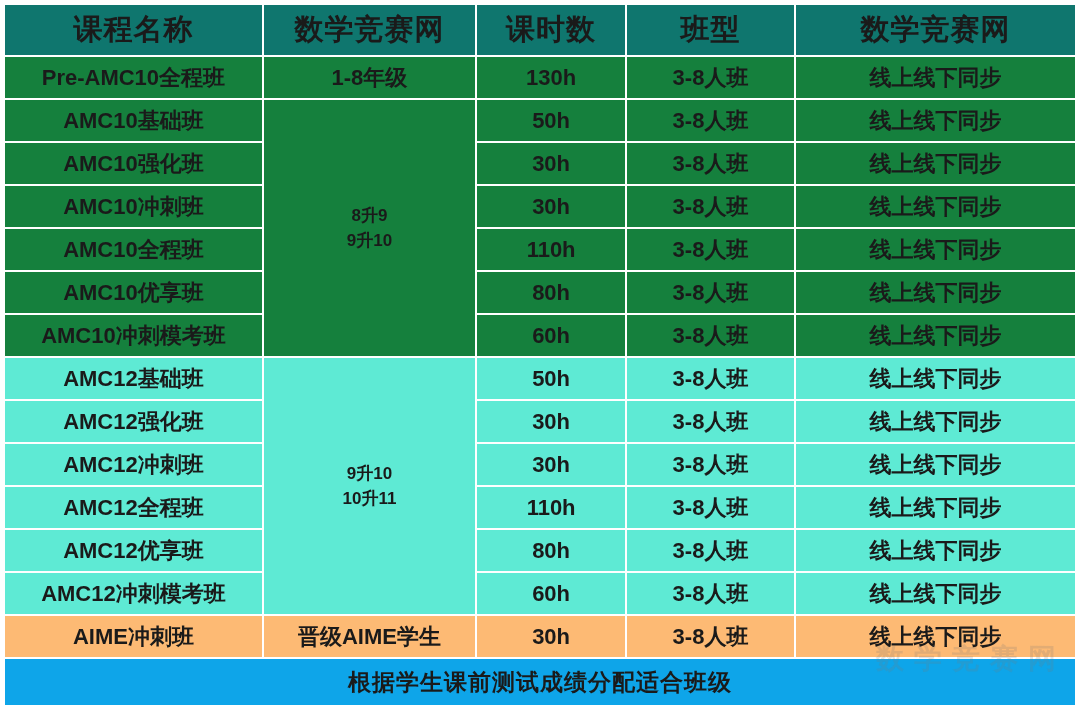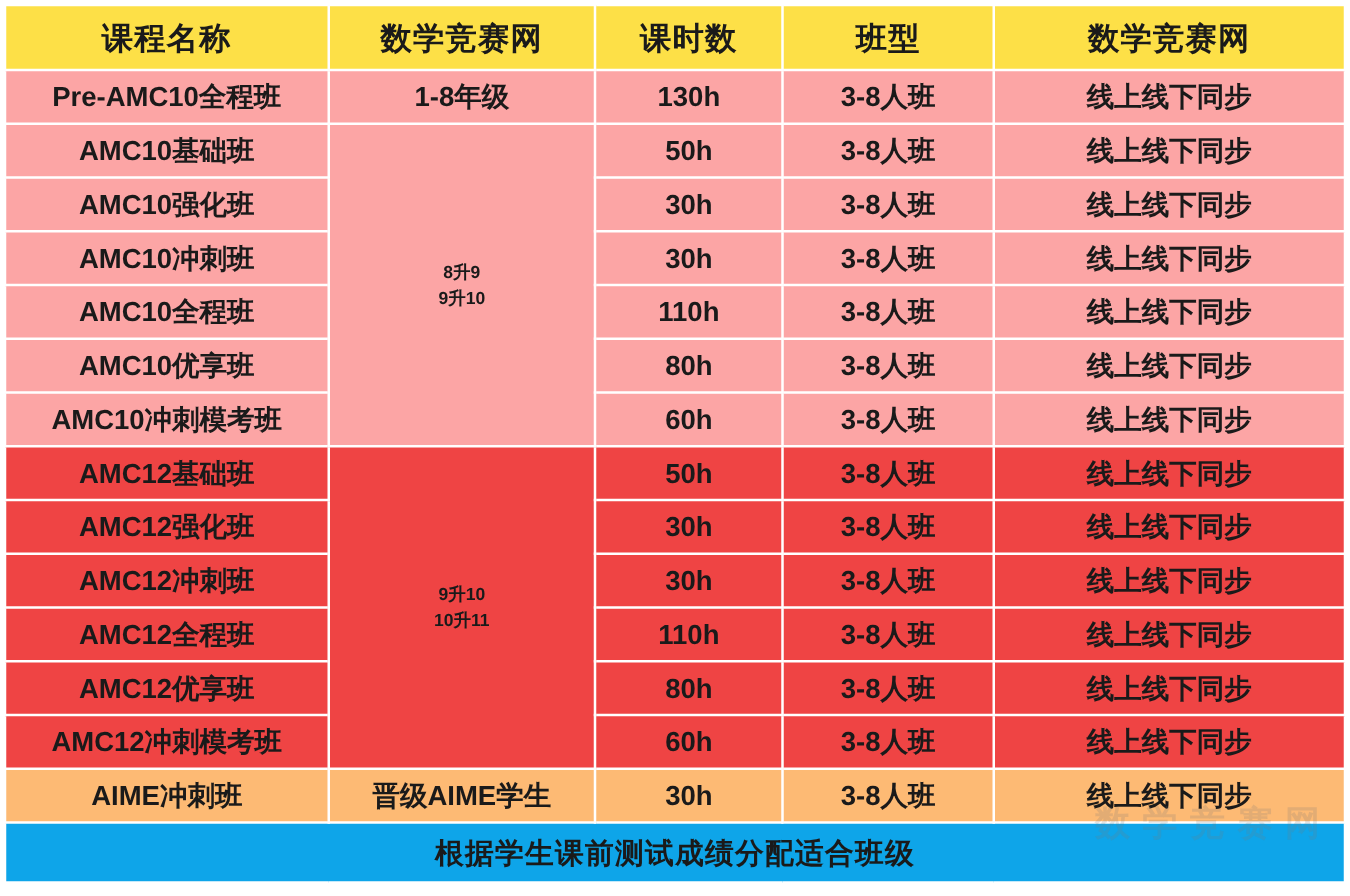--- a/index.html
+++ b/index.html
@@ -30,46 +30,46 @@
     border: 2px solid #ffffff;
     text-align: center;
     vertical-align: middle;
     padding: 0;
     font-weight: bold;
     color: #1a1a1a;
     white-space: nowrap;
   }
   
   thead th {
-    background: #fde047;
+    background: #0f766e;
     color: #ffffff;
-    font-size: 25px;
+    font-size: 29px;
     height: 50px;
     letter-spacing: 1px;
   }
   
   col.c0 { width: 233px; }
   col.c1 { width: 192px; }
   col.c2 { width: 135px; }
   col.c3 { width: 152px; }
   col.c4 { width: 253px; }
 
   tbody tr { height: 43px; }
   tbody td {
     font-size: 22px;
   }
   
-  .blue { background: #fca5a5; }
-  
-  .orange { background: #ef4444; }
+  .blue { background: #15803d; }
+  
+  .orange { background: #5eead4; }
   
   .pink { background: #fdba74; }
 
   td.merged {
-    font-size: 14px;
+    font-size: 17px;
     line-height: 1.45;
   }
   .footer-row td {
     background: #0ea5e9;
     color: #ff0000;
     font-size: 23px;
     height: 46px;
     letter-spacing: 1px;
   }
   .watermark {

